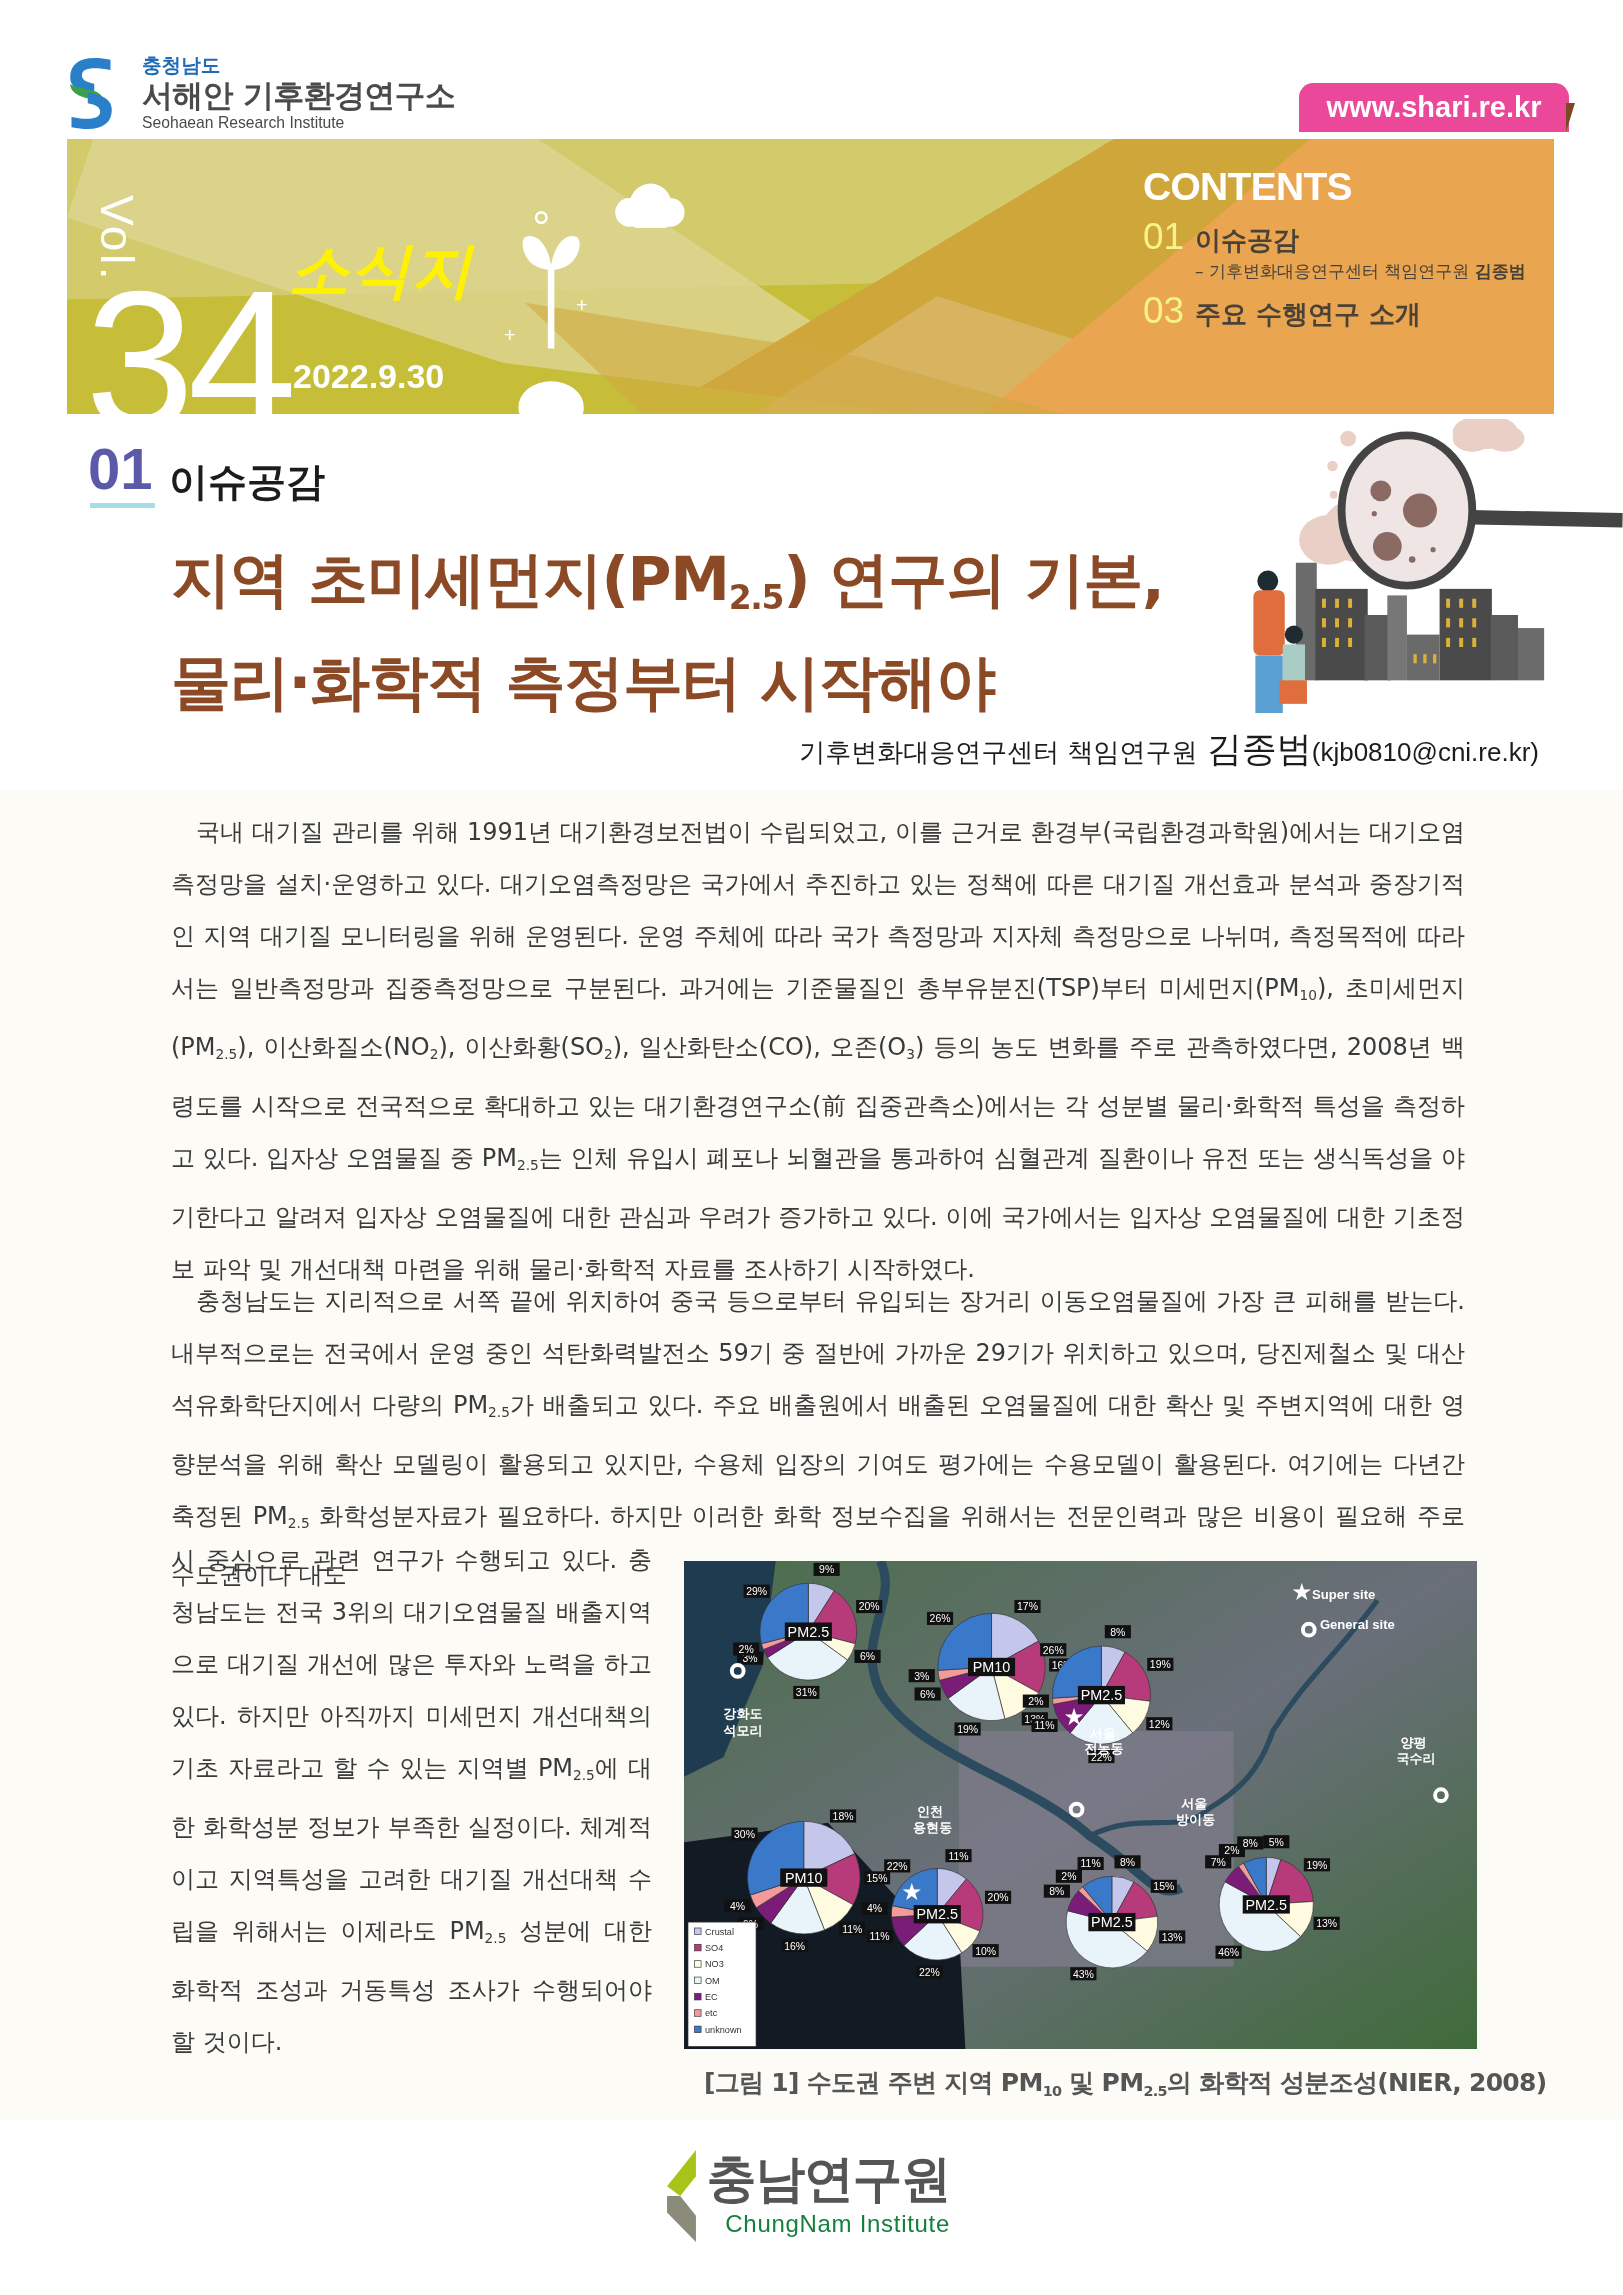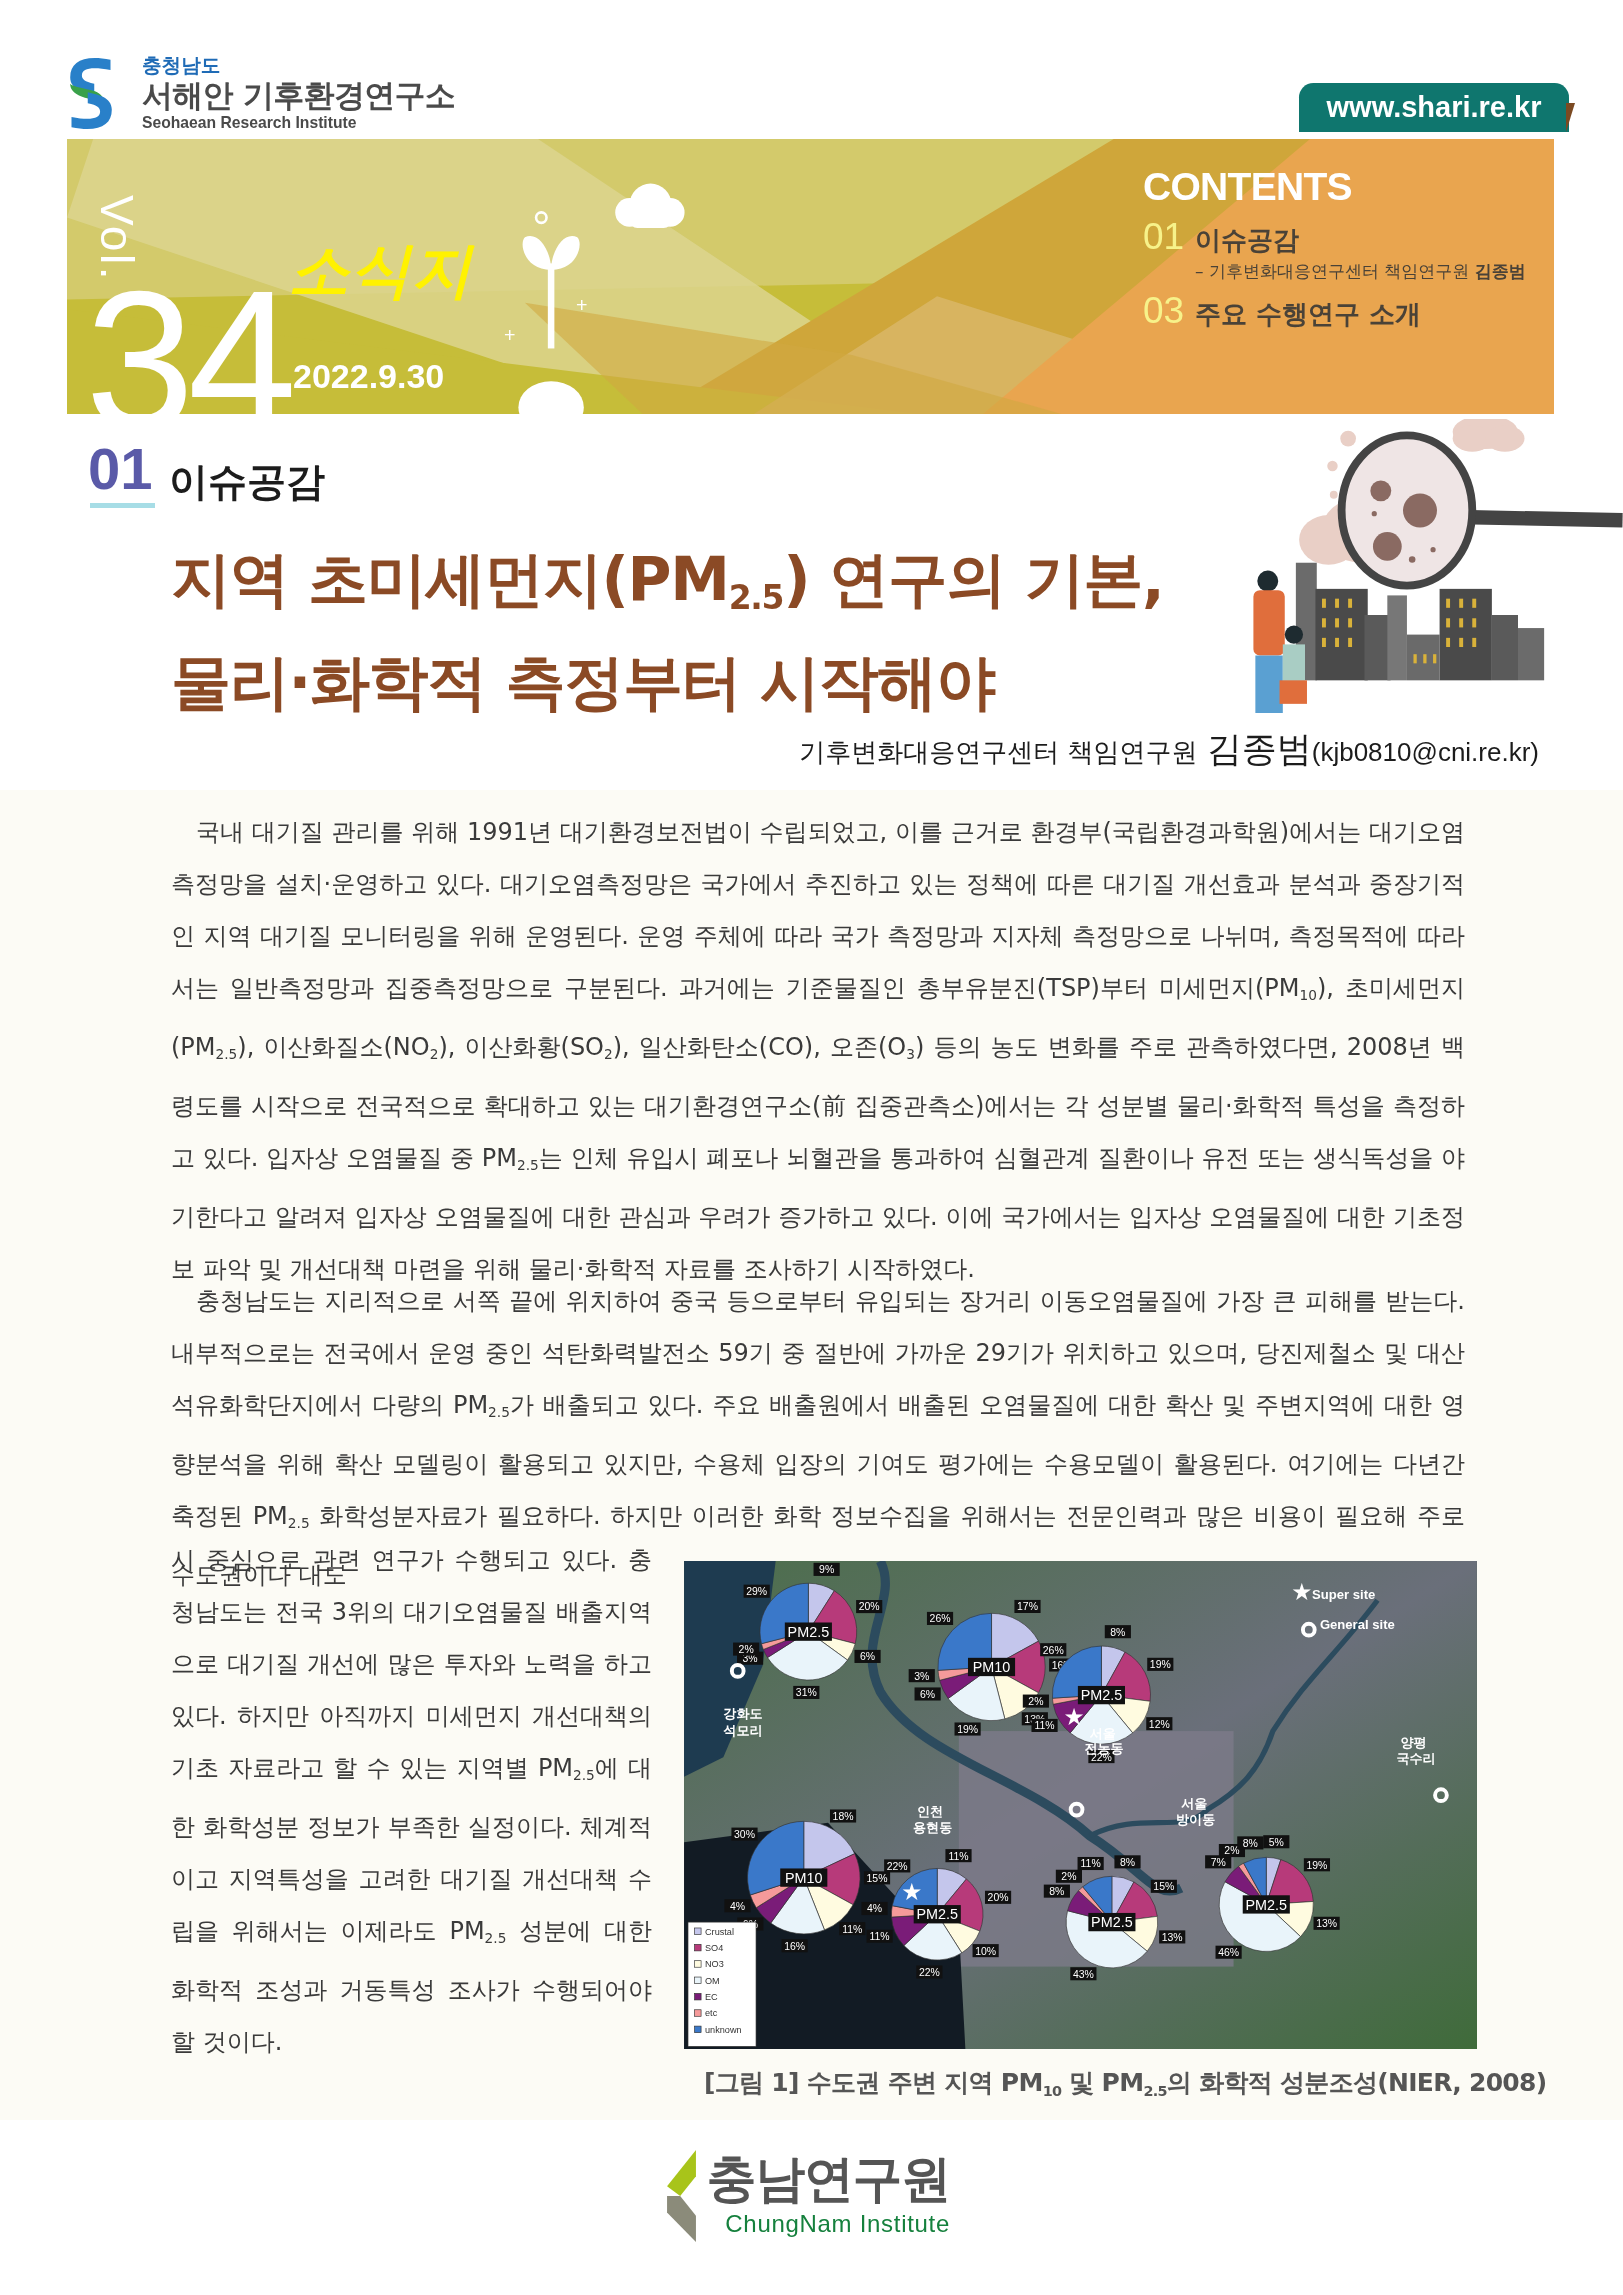--- a/index.html
+++ b/index.html
@@ -5,23 +5,23 @@
   * { box-sizing: border-box; margin: 0; padding: 0; }
   html, body { width: 1623px; height: 2295px; background: #ffffff; overflow: hidden; }
   body { position: relative; font-family: "DejaVu Sans", "Liberation Sans", sans-serif; color: #333; }
 
   
   .logo { position: absolute; left: 65px; top: 51px; height: 85px; display: flex; align-items: center; }
   .logo .s-mark { width: 52px; height: 79px; position: relative; }
   .logo .txt { margin-left: 25px; display: flex; flex-direction: column; line-height: 1; }
   .logo .l1 { font-size: 19.6px; font-weight: bold; color: #1f6bb6; }
   .logo .l2 { font-size: 31px; font-weight: bold; color: #4a4a4a; margin-top: 3.9px; letter-spacing: -0.7px; }
-  .logo .l3 { font-size: 15.7px; font-weight: bold; color: #4a4a4a; margin-top: 3.9px; font-family: "Liberation Sans", sans-serif; }
-
-  .url-tab { position: absolute; left: 1299px; top: 83px; width: 270px; height: 49px; background: #0f766e; border-radius: 14.4px 14.4px 0 0; color: #fff; font-size: 29px; font-weight: bold; display: flex; align-items: center; justify-content: center; font-family: "Liberation Sans", sans-serif; }
+  .logo .l3 { font-size: 15.7px; font-weight: normal; color: #4a4a4a; margin-top: 3.9px; font-family: "Liberation Sans", sans-serif; }
+
+  .url-tab { position: absolute; left: 1299px; top: 83px; width: 270px; height: 49px; background: #ec4899; border-radius: 14.4px 14.4px 0 0; color: #fff; font-size: 29px; font-weight: bold; display: flex; align-items: center; justify-content: center; font-family: "Liberation Sans", sans-serif; }
   .url-fold { position: absolute; left: 1566px; top: 103px; width: 0; height: 0; border-left: 0 solid transparent; border-top: 29.4px solid #7b4a22; border-right: 9.2px solid transparent; }
 
   
   .banner { position: absolute; left: 67px; top: 139px; width: 1487px; height: 275px; overflow: hidden; background: #c6bd39; }
   .banner svg.bg { position: absolute; left: 0; top: 0; }
   .vol { position: absolute; left: 26px; top: 56px; color: #fff; font-size: 46px; transform: rotate(90deg); transform-origin: left top; left: 77px; font-family: "Liberation Sans", sans-serif; letter-spacing: 2.6px; }
   .num34 { position: absolute; left: 18.3px; top: 124px; font-size: 196px; line-height: 1; color: #fff; font-family: "Liberation Sans", sans-serif; letter-spacing: -6.5px; }
   .newsletter-title { position: absolute; left: 222px; top: 92px; font-size: 60px; font-weight: bold; color: #fff200; letter-spacing: 1.3px; font-style: italic; }
   .issue-date { position: absolute; left: 226px; top: 218px; font-size: 34px; font-weight: bold; color: #fff; font-family: "Liberation Sans", sans-serif; }
   .contents { position: absolute; left: 1076px; top: 26px; }

